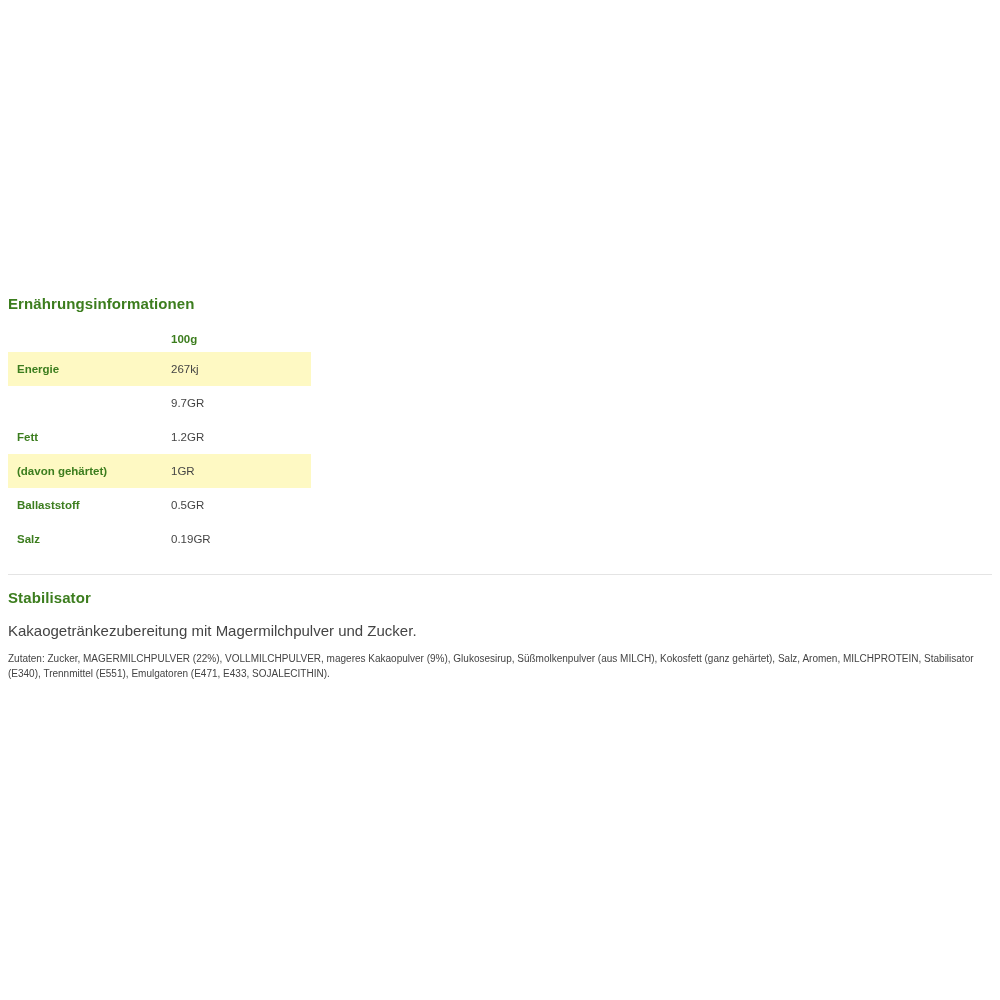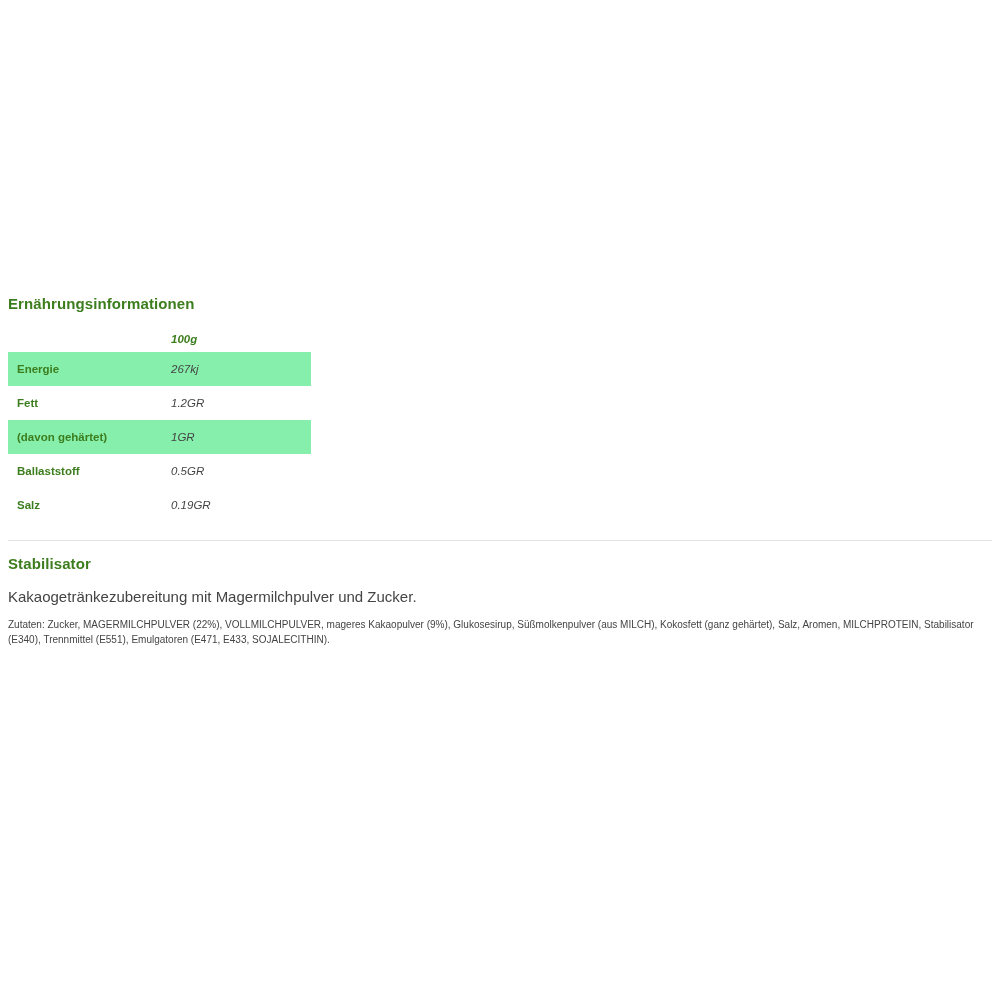--- a/index.html
+++ b/index.html
@@ -54,32 +54,31 @@
     padding-left: 9px;
     color: #3c7d1e;
     font-weight: bold;
     box-sizing: border-box;
   }
   table.nutrition td.value {
     padding-left: 8px;
     color: #444444;
     font-weight: normal;
     box-sizing: border-box;
-    font-style: italic;
   }
   table.nutrition tr.head td {
     height: 26px;
     font-size: 11.5px;
   }
   table.nutrition tr.head td.value {
     color: #3c7d1e;
     font-weight: bold;
   }
   table.nutrition tr.shaded {
-    background: #86efac;
+    background: #fef9c3;
   }
 
   .divider {
     width: 984px;
     height: 1px;
     background: #e4e4e4;
     margin: 18px 0 14px 0;
   }
 
   .ingredients-block {
@@ -111,20 +110,24 @@
       <tbody>
         <tr class="head">
           <td class="label"></td>
           <td class="value">100g</td>
         </tr>
         <tr class="shaded">
           <td class="label">Energie</td>
           <td class="value">267kj</td>
         </tr>
         <tr>
+          <td class="label"></td>
+          <td class="value">9.7GR</td>
+        </tr>
+        <tr>
           <td class="label">Fett</td>
           <td class="value">1.2GR</td>
         </tr>
         <tr class="shaded">
           <td class="label">(davon gehärtet)</td>
           <td class="value">1GR</td>
         </tr>
         <tr>
           <td class="label">Ballaststoff</td>
           <td class="value">0.5GR</td>

